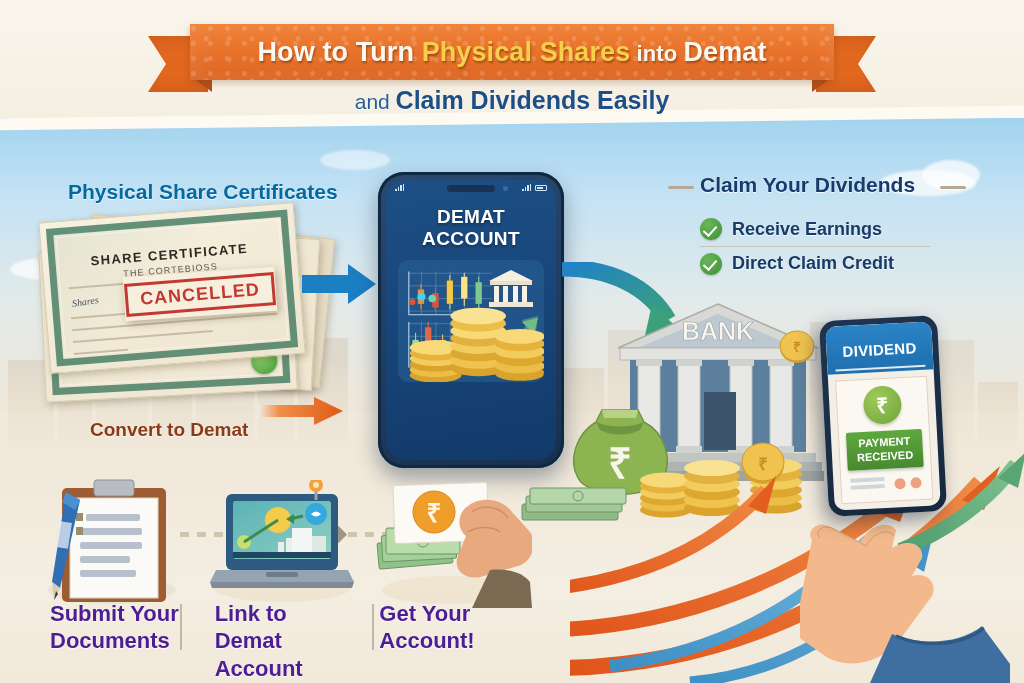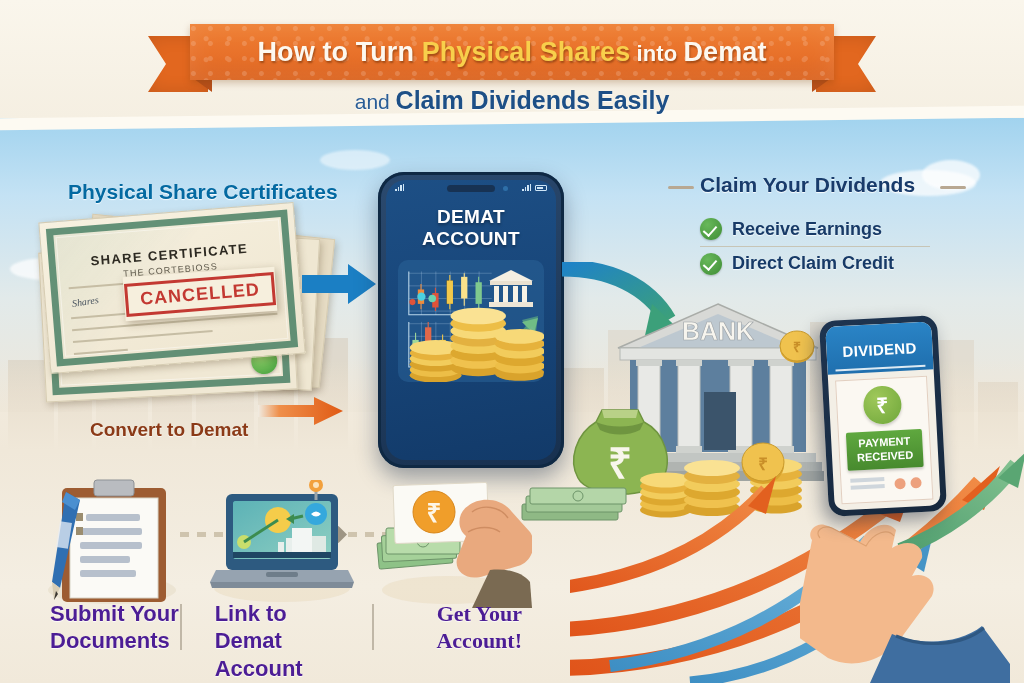--- a/index.html
+++ b/index.html
@@ -164,21 +164,21 @@
   .rlines i { display:block; width:34px; height:4px; background:#cfd6dc; margin-bottom:3px; }
   .rdots { position:absolute; right:10px; bottom:11px; display:flex; gap:5px; }
   .rdots i { width:11px; height:11px; border-radius:50%; background:#eda17e; display:block; }
   .hand { position:absolute; left:800px; top:420px; width:210px; height:263px; }
   .slabels { position:absolute; left:22px; top:600px; width:500px; height:60px;
              display:flex; }
   .slab { flex:1; text-align:center; font-size:22px; font-weight:bold; color:#4c1d95;
           line-height:1.24; text-shadow:0 1px 1px rgba(255,255,255,.85); }
   .slab.a { text-align:left; padding-left:28px; }
   .slab.b { text-align:left; padding-left:22px; }
-  .slab.c { text-align:right; padding-left:22px;font-family:Liberation Serif, serif; }
+  .slab.c { text-align:left; padding-left:22px; }
   .vdiv { position:absolute; top:604px; width:2px; height:46px; background:rgba(130,120,100,.45); }
   .dashline { position:absolute; top:532px; height:5px;
               background:repeating-linear-gradient(90deg,#cfc4ae 0 9px,transparent 9px 17px); }
   .dashnode { position:absolute; top:526px; width:17px; height:17px; background:#9e9584;
               clip-path:polygon(50% 0,100% 50%,50% 100%,0 50%); }
 </style>
 </head>
 <body>
 
 <div id="stage">

